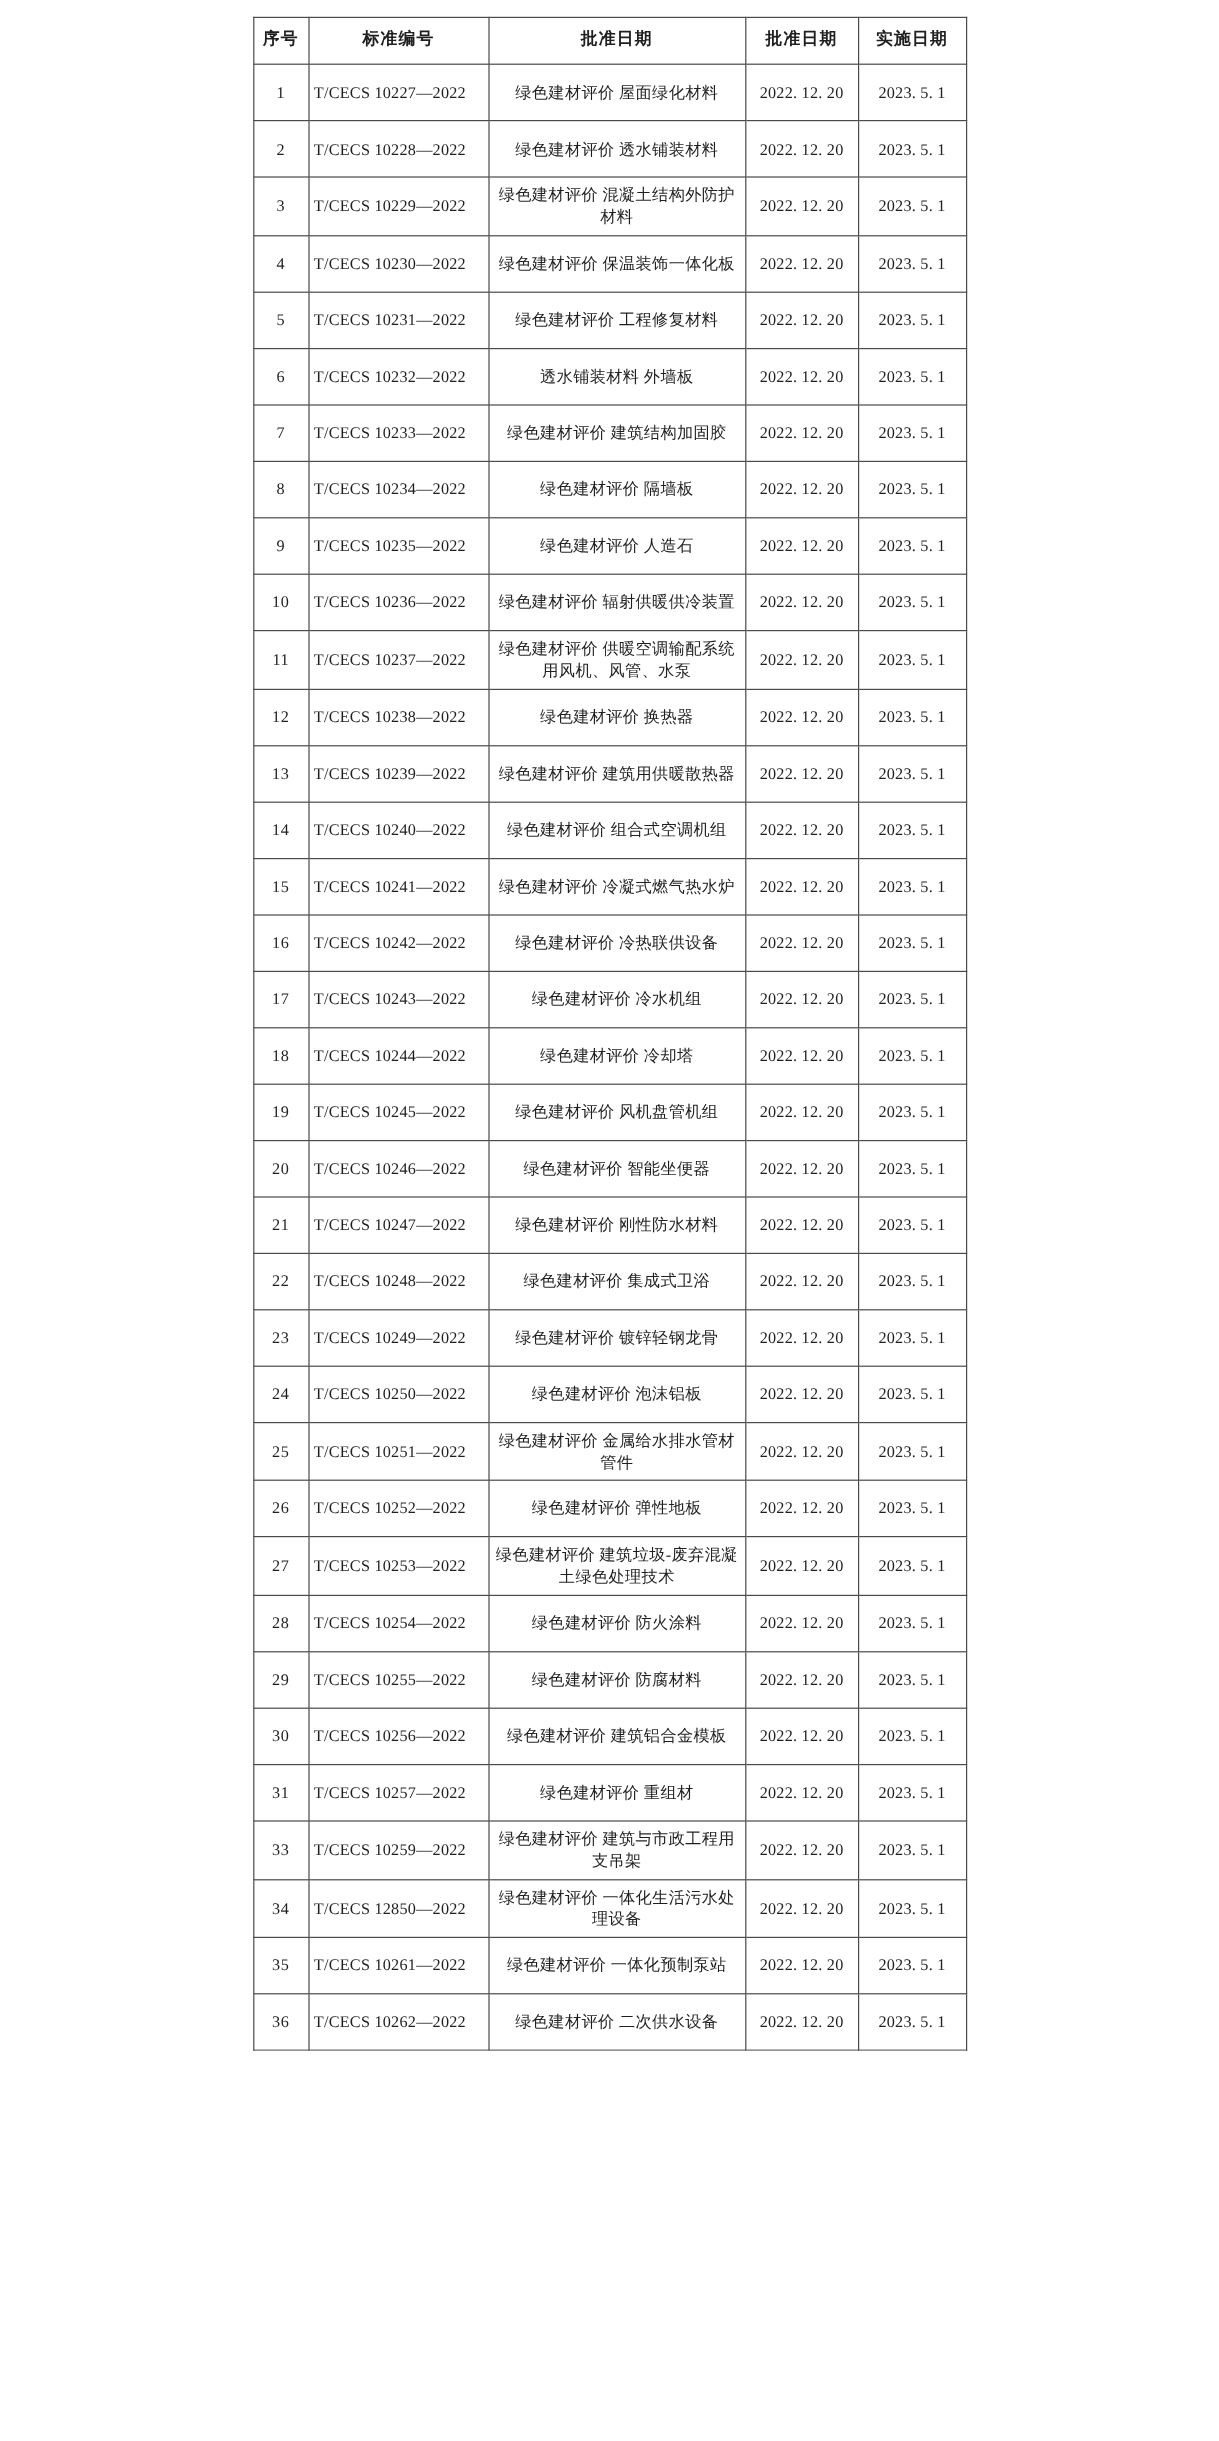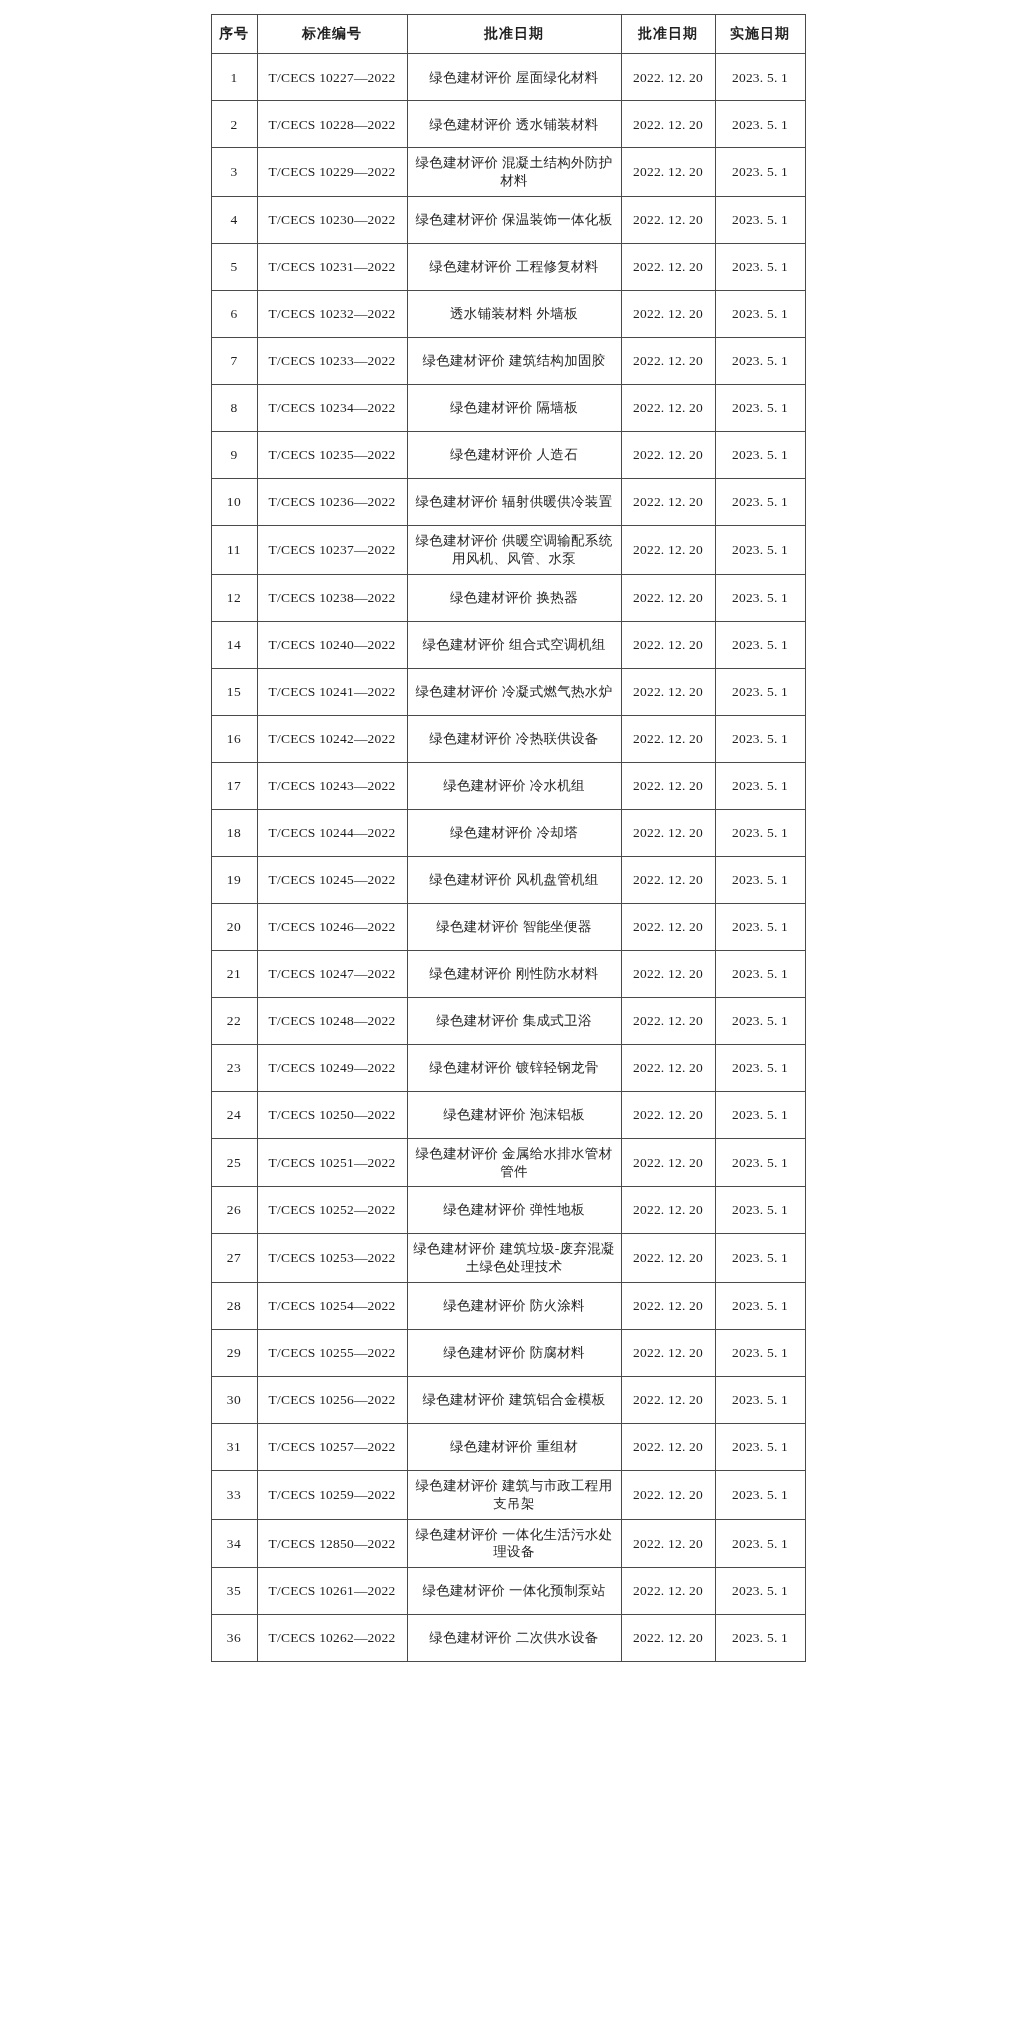--- a/index.html
+++ b/index.html
@@ -46,21 +46,20 @@
   col.c-name  { width: 214px; }
   col.c-appr  { width: 94px; }
   col.c-impl  { width: 90px; }
 
   td.no {
     text-align: center;
     font-size: 13px;
     letter-spacing: 0.5px;
   }
   td.code {
-    text-align: center;
     font-size: 13px;
     letter-spacing: 0.2px;
     white-space: nowrap;
     margin-left: 25px;
   }
   td.name {
     text-align: center;
     font-size: 13.5px;
     letter-spacing: 0.3px;
   }
@@ -172,20 +171,27 @@
           <td class="date">2023. 5. 1</td>
         </tr>
         <tr class="row-tall">
           <td class="no">12</td>
           <td class="code">T/CECS 10238—2022</td>
           <td class="name">绿色建材评价  换热器</td>
           <td class="date">2022. 12. 20</td>
           <td class="date">2023. 5. 1</td>
         </tr>
         <tr class="row-tall">
+          <td class="no">13</td>
+          <td class="code">T/CECS 10239—2022</td>
+          <td class="name">绿色建材评价  建筑用供暖散热器</td>
+          <td class="date">2022. 12. 20</td>
+          <td class="date">2023. 5. 1</td>
+        </tr>
+        <tr class="row-tall">
           <td class="no">14</td>
           <td class="code">T/CECS 10240—2022</td>
           <td class="name">绿色建材评价  组合式空调机组</td>
           <td class="date">2022. 12. 20</td>
           <td class="date">2023. 5. 1</td>
         </tr>
         <tr class="row-tall">
           <td class="no">15</td>
           <td class="code">T/CECS 10241—2022</td>
           <td class="name">绿色建材评价  冷凝式燃气热水炉</td>

